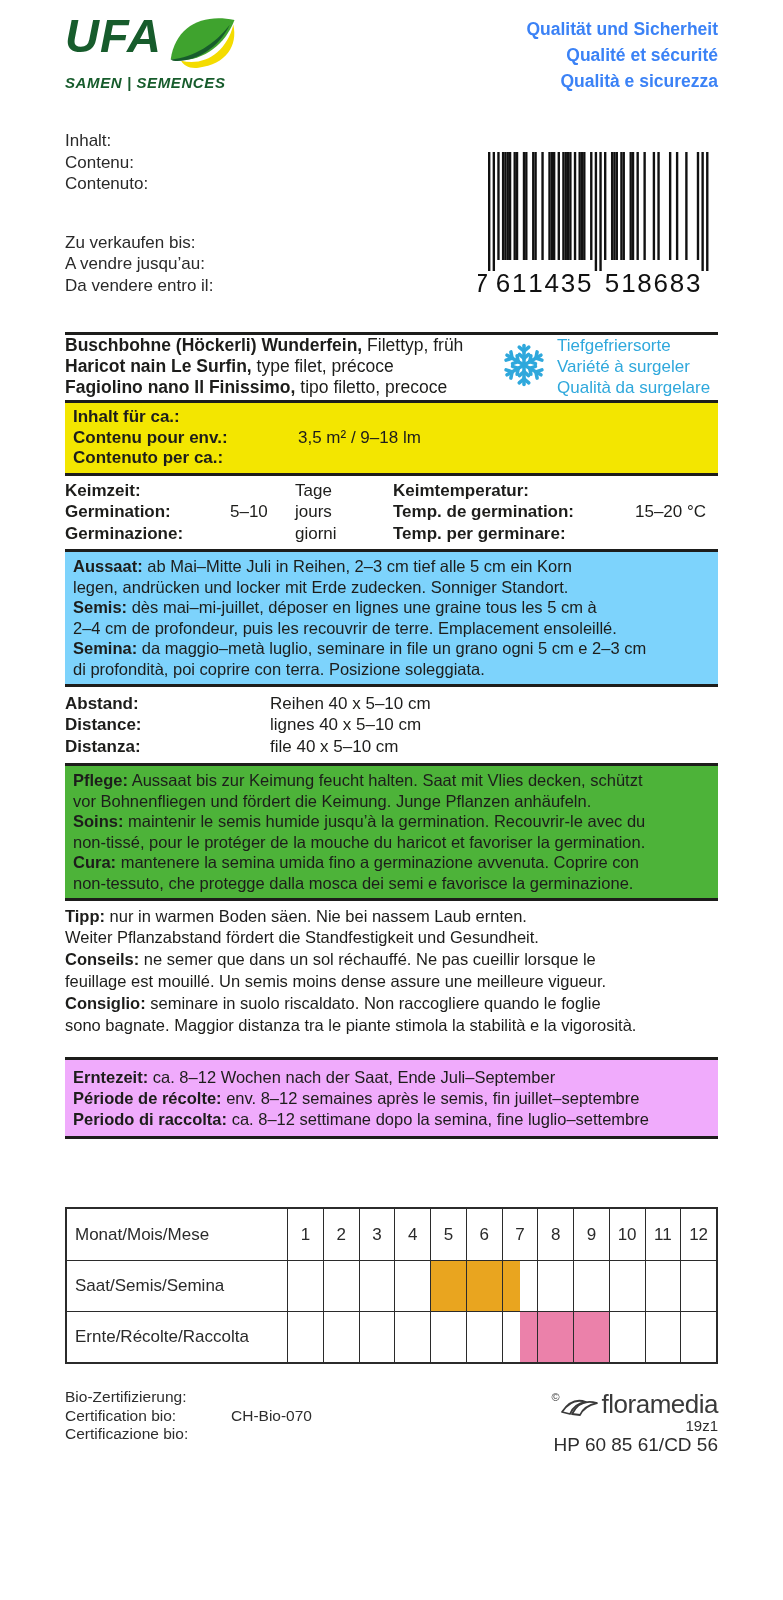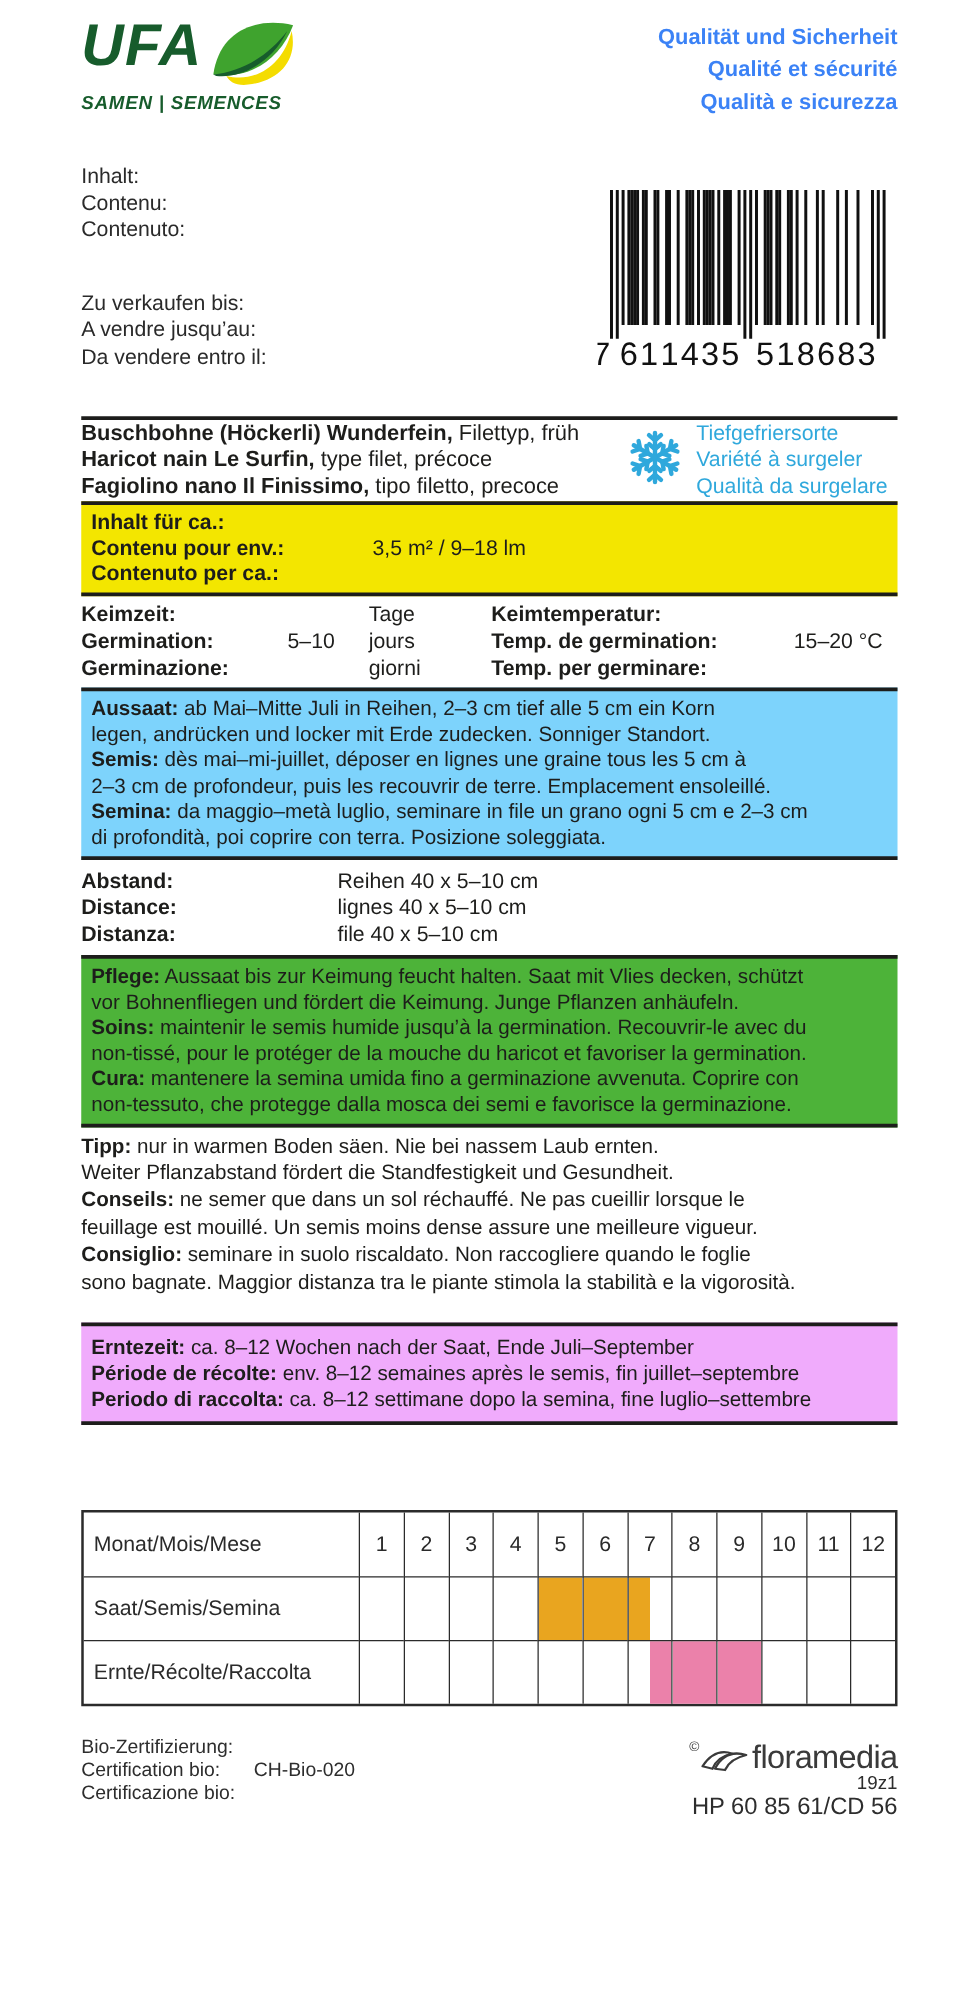--- a/index.html
+++ b/index.html
@@ -65,21 +65,21 @@
   
   .calendar{margin-top:68px;border:2px solid #2b2b2b;display:grid;grid-template-columns:220px repeat(12,1fr);background:#fff;}
   .cal-cell{height:51px;border-left:1.5px solid #2b2b2b;border-top:1.5px solid #2b2b2b;display:flex;align-items:center;justify-content:center;font-size:17px;color:#2a2a2a;}
   .cal-cell.first-col{border-left:none;justify-content:flex-start;padding-left:8px;}
   .cal-cell.first-row{border-top:none;}
 
   
   .footer{display:flex;margin-top:24px;font-size:15.5px;line-height:18.5px;color:#2d2d2d;}
   .f-left{width:235px;}
   .f-mid{width:268px;}
-  .f-mid .bio-line{display:flex;}
+  .f-mid .bio-line{display:flex;gap:28px;}
   .f-mid .bio-lbl{width:138px;}
   .f-right{margin-left:auto;text-align:right;}
   .floramedia-row{display:flex;align-items:flex-end;justify-content:flex-end;}
   .copyright{font-size:11px;color:#3a3a3a;margin-bottom:10px;}
   .floramedia-name{font-size:26px;letter-spacing:-0.5px;color:#3a3a3a;margin-left:2px;line-height:26px;}
   .print-code-small{font-size:15px;margin-top:0px;}
   .print-code{font-size:19px;margin-top:1px;color:#2d2d2d;}
 </style>
 </head>
 <body>
@@ -248,21 +248,21 @@
     </div>
     <div class="temp-val">
         <span>15–20 °C</span>
       </div>
   </div>
 
   <div class="band band-orange">
     <p class="para"><span class="lead">Aussaat:</span><span> ab Mai–Mitte Juli in Reihen, 2–3 cm tief alle 5 cm ein Korn
 legen, andrücken und locker mit Erde zudecken. Sonniger Standort.</span></p>
     <p class="para"><span class="lead">Semis:</span><span> dès mai–mi-juillet, déposer en lignes une graine tous les 5 cm à
-2–3 cm de profondeur, puis les recouvrir de terre. Emplacement ensoleillé.</span></p>
+2–4 cm de profondeur, puis les recouvrir de terre. Emplacement ensoleillé.</span></p>
     <p class="para"><span class="lead">Semina:</span><span> da maggio–metà luglio, seminare in file un grano ogni 5 cm e 2–3 cm
 di profondità, poi coprire con terra. Posizione soleggiata.</span></p>
   </div>
 
   <div class="spacing">
     <div class="row">
         <span class="lbl">Abstand:</span>
         <span>Reihen 40 x 5–10 cm</span>
       </div>
     <div class="row">
@@ -339,21 +339,21 @@
       <div class="cal-cell "></div>
       <div class="cal-cell "></div>
       <div class="cal-cell "></div>
     </div>
 
   <div class="footer">
     <div class="f-mid">
       <div>Bio-Zertifizierung:</div>
       <div class="bio-line">
         <span class="bio-lbl">Certification bio:</span>
-        <span>CH-Bio-020</span>
+        <span>CH-Bio-070</span>
       </div>
       <div>Certificazione bio:</div>
     </div>
     <div class="f-right">
       <div class="floramedia-row">
         <span class="copyright">©</span>
         <svg width="40" height="24" viewBox="0 0 40 24">
           <g fill="none" stroke="#3a3a3a" stroke-width="1.8" stroke-linejoin="round">
             <path d="M2 19 Q12 4 26 9 Q14 11 10 21 Z"></path>
             <path d="M12 21 Q20 5 37 10 Q24 13 20 22 Z"></path>

